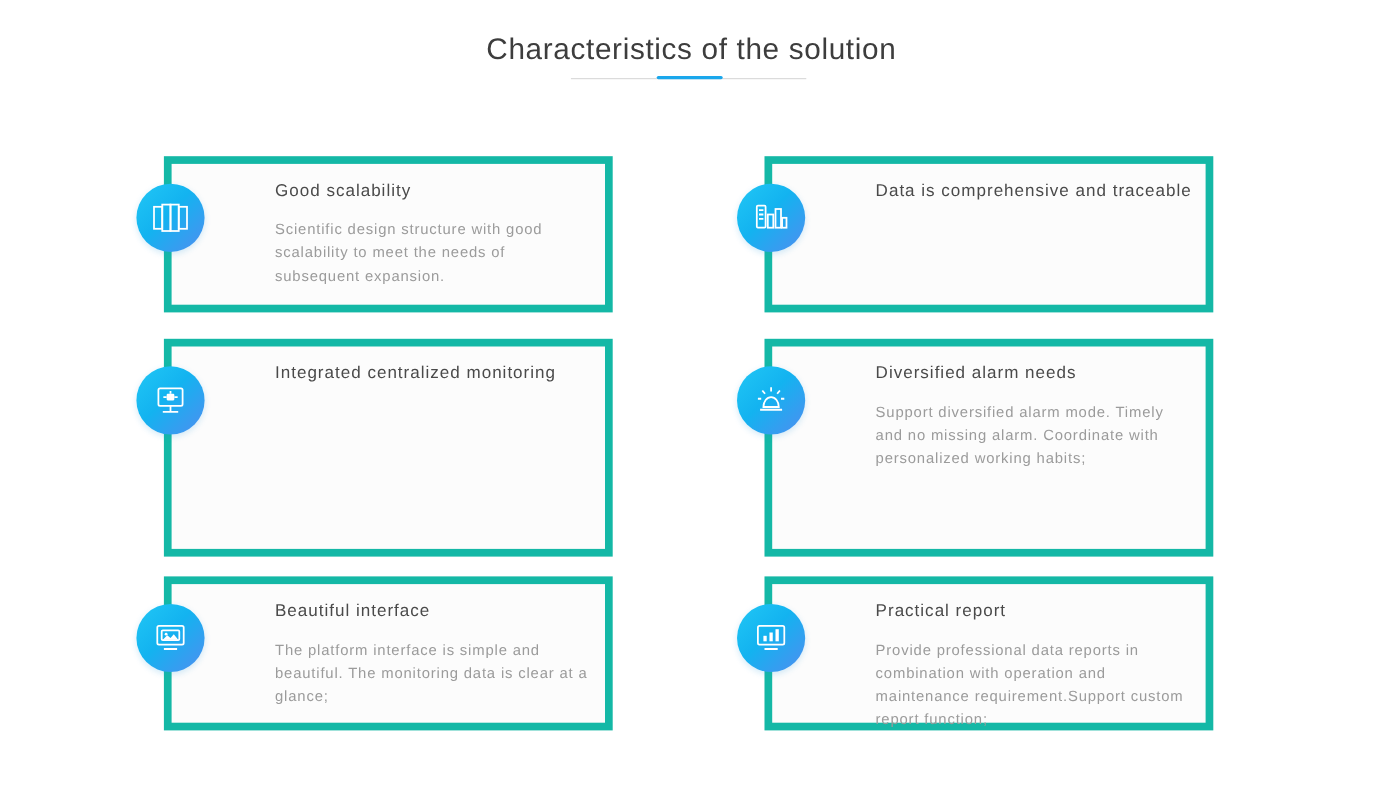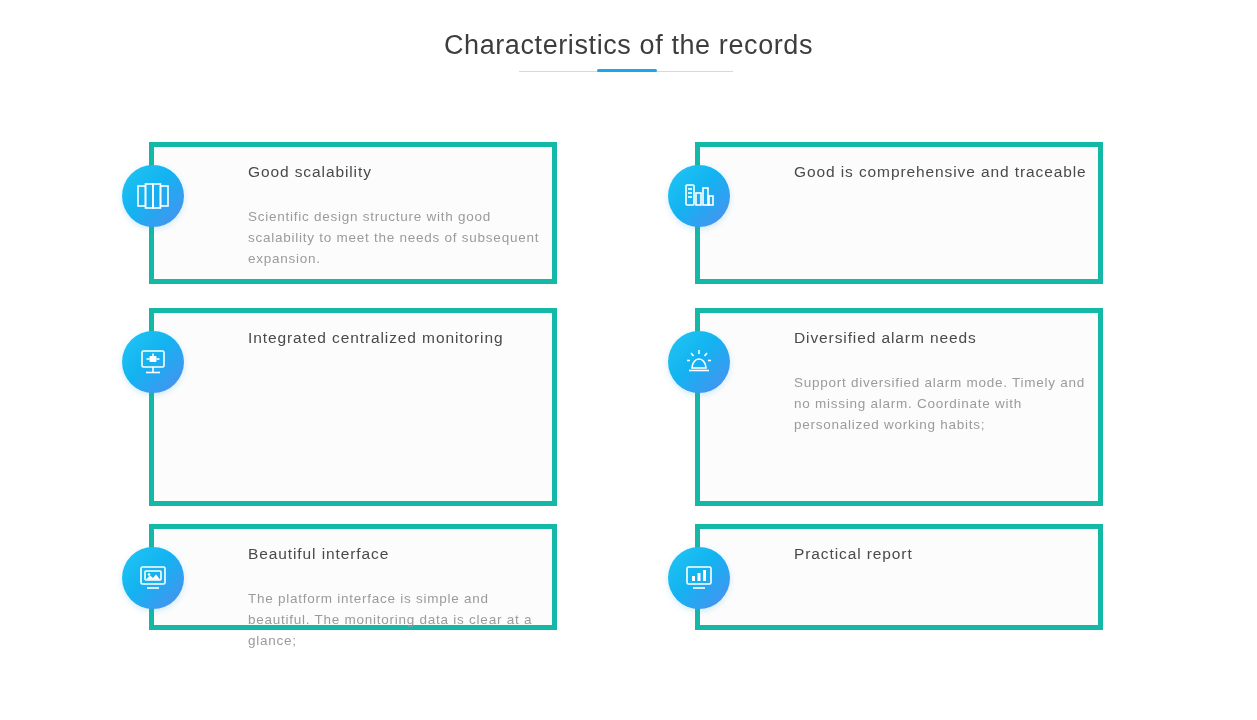--- a/index.html
+++ b/index.html
@@ -48,30 +48,30 @@
   
   .cards {
     position: absolute;
     top: 142px;
     left: 149px;
     width: 960px;
   }
   .card {
     position: absolute;
     background: #fcfcfc;
-    border: 5px solid #14b8a6;
+    border: 7px solid #14b8a6;
     box-sizing: border-box;
     text-decoration: underline;
   }
   .card.col-left  { left: 0px;   width: 408px; }
   .card.col-right { left: 546px; width: 408px; }
 
   .card.row-1 { top: 0px;   height: 142px; }
   .card.row-2 { top: 166px; height: 198px; }
-  .card.row-3 { top: 382px; height: 106px; }
+  .card.row-3 { top: 382px; height: 140px; }
 
   
   .badge {
     position: absolute;
     left: -32px;
     top: 18px;
     width: 62px;
     height: 62px;
     border-radius: 50%;
     background: linear-gradient(135deg, #21c7f5 0%, #13b3f0 45%, #4f8df0 100%);
@@ -89,34 +89,34 @@
     right: 12px;
   }
   .card-title {
     font-size: 15.5px;
     color: #4a4a4a;
     letter-spacing: 0.9px;
     font-weight: 400;
     white-space: nowrap;
   }
   .card-text {
-    margin-top: 25px;
+    margin-top: 15px;
     font-size: 13.5px;
     line-height: 21px;
     color: #9b9b9b;
     letter-spacing: 0.75px;
     max-width: 310px;
   }
   .card.col-right .card-text { max-width: 318px; }
   .card.row-2.col-left .card-title { letter-spacing: 0.9px; }
 </style>
 </head>
 <body>
 
-<div class="page-title">Characteristics of the records</div>
+<div class="page-title">Characteristics of the solution</div>
 <div class="title-rule"></div>
 <div class="title-rule-accent"></div>
 
 <div class="cards">
 
   <div class="card col-left row-1">
     <div class="badge">
       <svg width="34" height="30" viewBox="0 0 34 30" fill="none" stroke="#ffffff" stroke-width="1.6">
         <rect x="2" y="5" width="7.5" height="20"></rect>
         <rect x="9.5" y="3" width="7.5" height="24"></rect>
@@ -136,21 +136,21 @@
         <rect x="3" y="4" width="8" height="20" rx="1"></rect>
         <line x1="5" y1="8" x2="9" y2="8"></line>
         <line x1="5" y1="12" x2="9" y2="12"></line>
         <line x1="5" y1="16" x2="9" y2="16"></line>
         <rect x="13" y="12" width="5" height="12"></rect>
         <rect x="20" y="7" width="5" height="17"></rect>
         <rect x="26" y="15" width="4" height="9"></rect>
       </svg>
     </div>
     <div class="card-body">
-      <div class="card-title">Good is comprehensive and traceable</div>
+      <div class="card-title">Data is comprehensive and traceable</div>
     </div>
   </div>
 
   <div class="card col-left row-2">
     <div class="badge">
       <svg width="34" height="30" viewBox="0 0 34 30" fill="none" stroke="#ffffff" stroke-width="1.6">
         <rect x="6" y="4" width="22" height="16" rx="1.5"></rect>
         <line x1="17" y1="20" x2="17" y2="25"></line>
         <line x1="10" y1="25.5" x2="24" y2="25.5"></line>
         <rect x="13.5" y="9" width="7" height="6" rx="1" fill="#ffffff" stroke="none"></rect>
@@ -203,16 +203,17 @@
       <svg width="34" height="30" viewBox="0 0 34 30" fill="none" stroke="#ffffff" stroke-width="1.6">
         <rect x="5" y="4" width="24" height="17" rx="1.5"></rect>
         <rect x="10" y="13" width="3" height="5" fill="#ffffff" stroke="none"></rect>
         <rect x="15.5" y="10" width="3" height="8" fill="#ffffff" stroke="none"></rect>
         <rect x="21" y="7" width="3" height="11" fill="#ffffff" stroke="none"></rect>
         <line x1="11" y1="25" x2="23" y2="25"></line>
       </svg>
     </div>
     <div class="card-body">
       <div class="card-title">Practical report</div>
+      <div class="card-text">Provide professional data reports in combination with operation and maintenance requirement.Support custom report function;</div>
     </div>
   </div>
 
 </div>
 
 </body></html>

